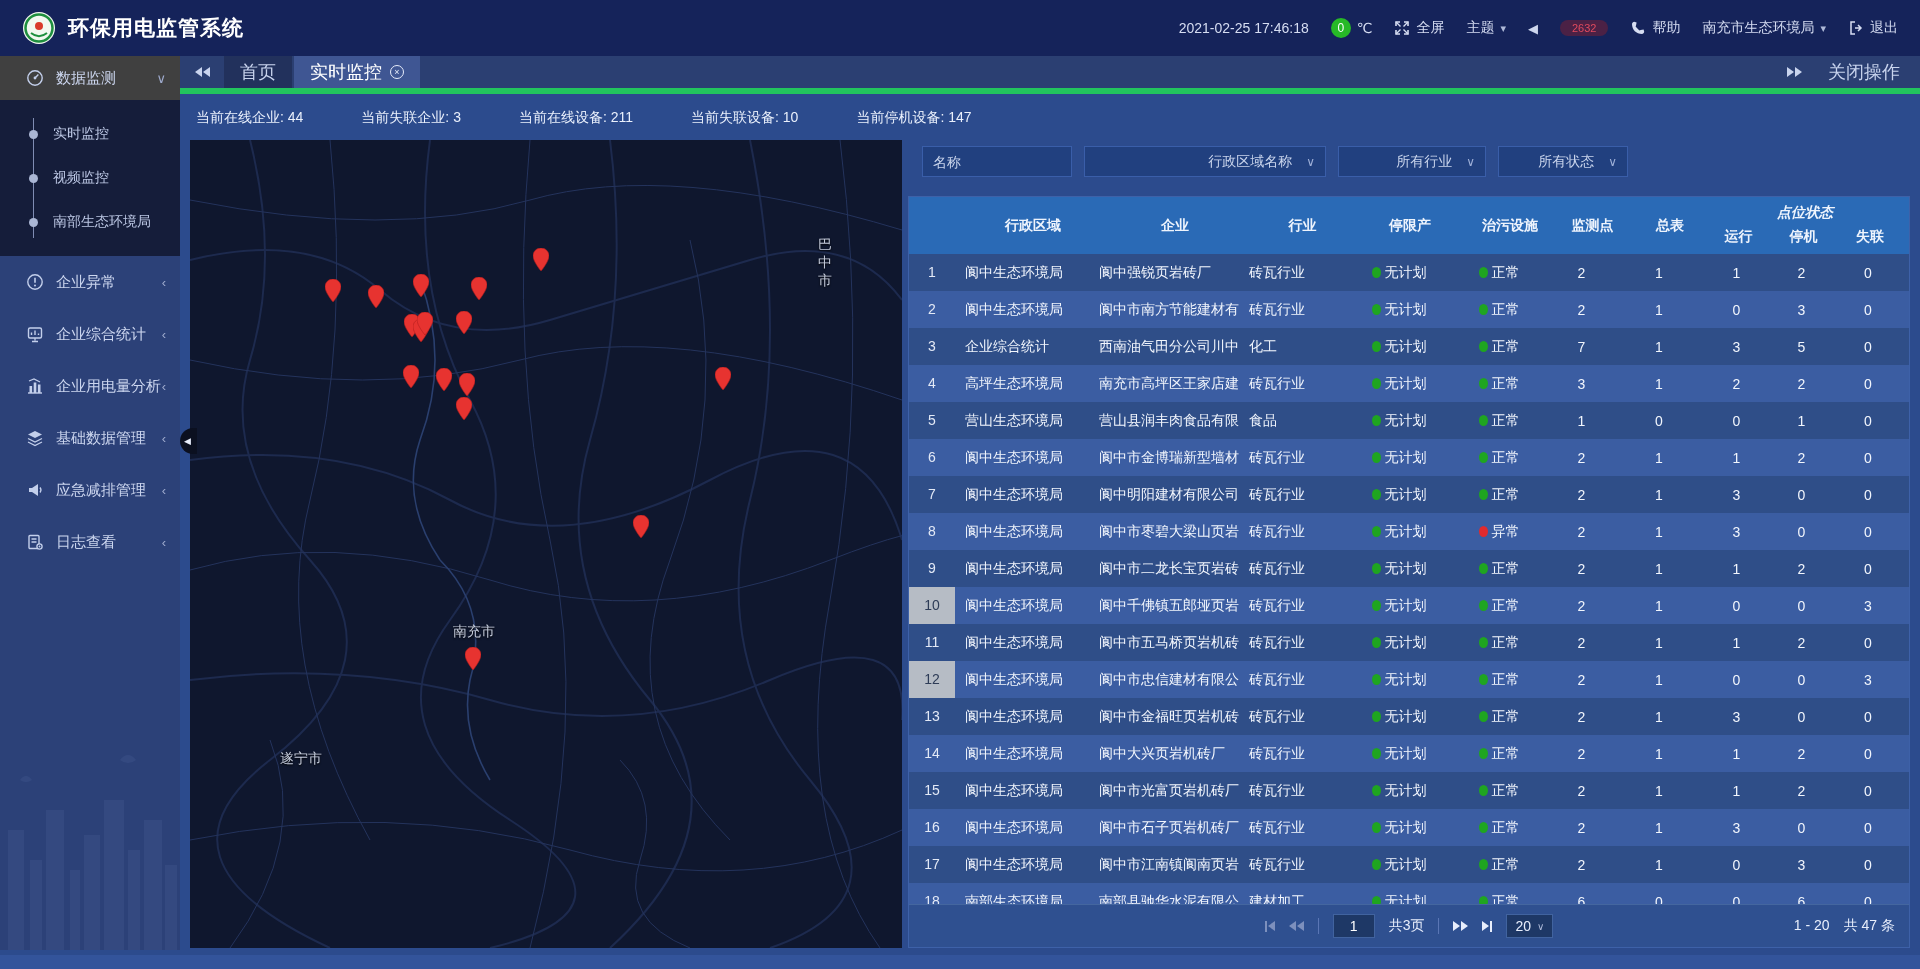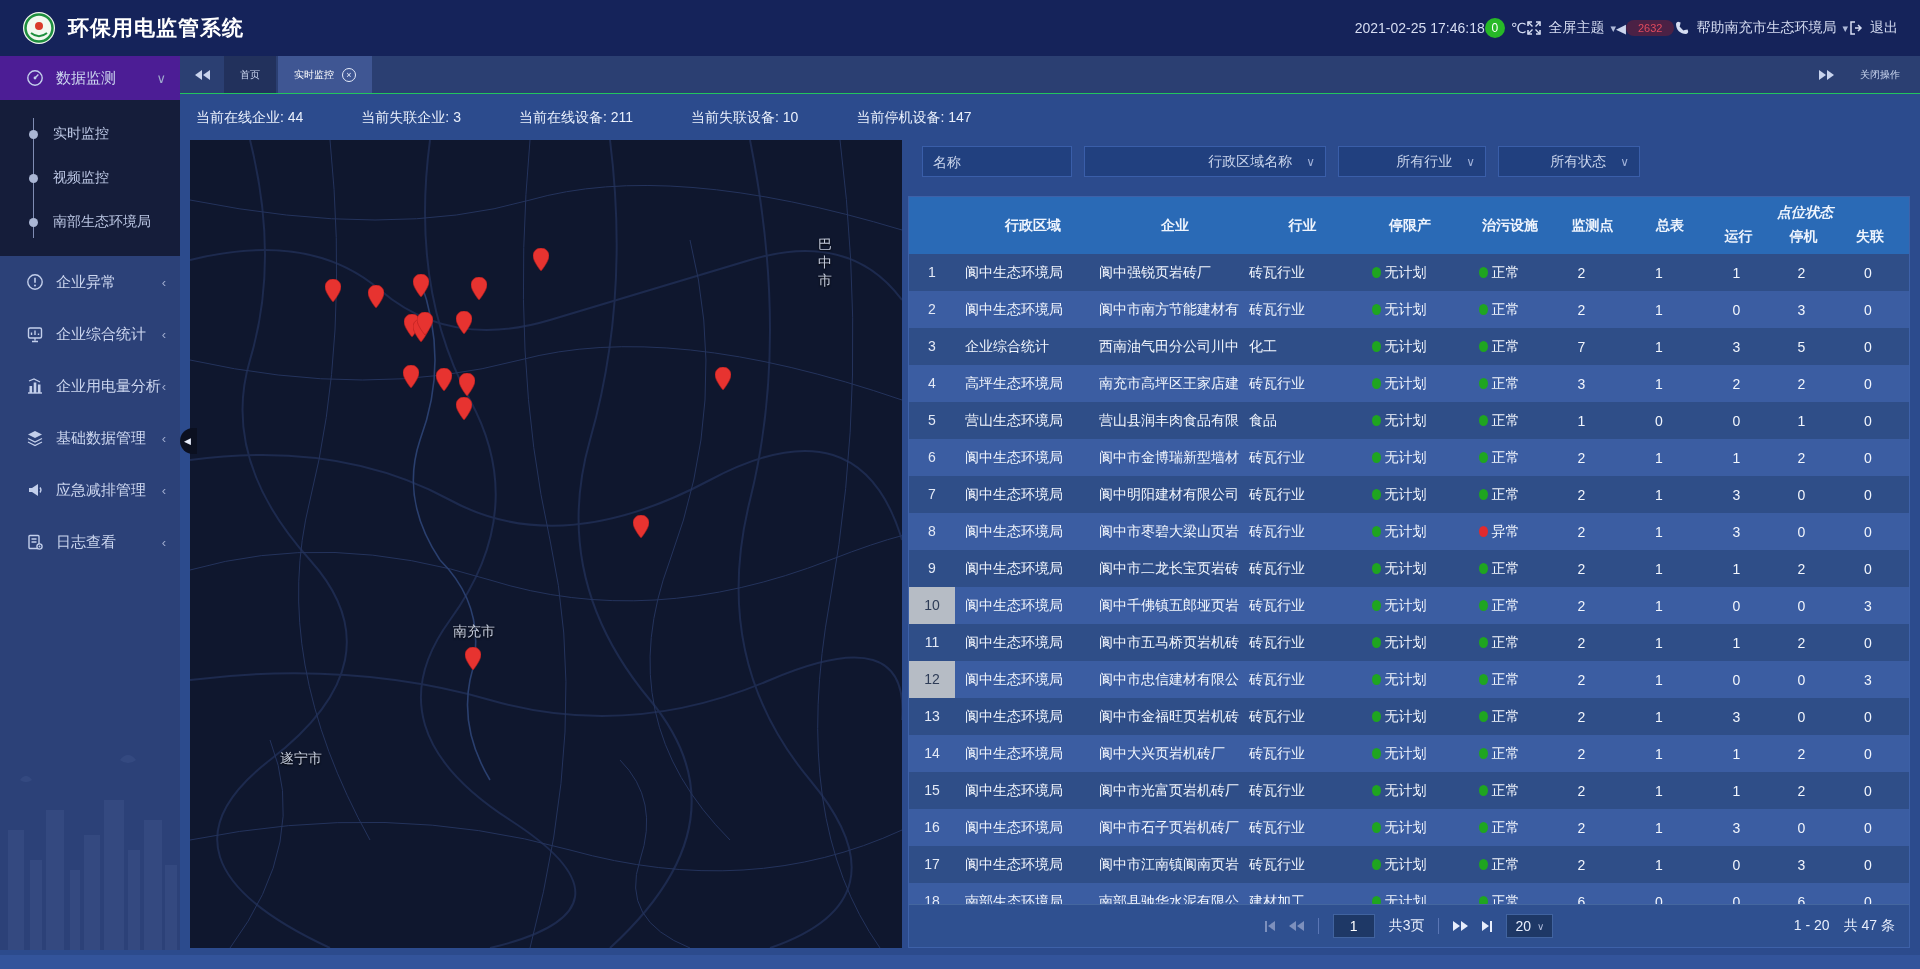--- a/index.html
+++ b/index.html
@@ -5,44 +5,44 @@
   * { margin:0; padding:0; box-sizing:border-box; }
   html,body { width:1920px; height:969px; overflow:hidden; }
   body { font-family:"Liberation Sans","DejaVu Sans",sans-serif; }
   .app { position:relative; width:1920px; height:969px; background:#2c4b8d; }
 
   
   .header { position:absolute; left:0; top:0; width:1920px; height:56px; background:#15235a;
             display:flex; align-items:center; padding:0 22px; color:#e9eefb; }
   .logo { width:34px; height:34px; margin-right:12px; flex:none; }
   .app-title { font-size:21px; font-weight:bold; letter-spacing:1px; color:#ffffff; }
-  .header-right { margin-left:auto; display:flex; align-items:center; font-size:14px; color:#d6ddf2; }
+  .header-right { margin-left:auto; display:flex; align-items:center; gap:22px; font-size:14px; color:#d6ddf2; }
   .h-item { display:flex; align-items:center; gap:6px; cursor:default; }
   .temp-badge { width:20px; height:20px; border-radius:50%; background:#27b927; color:#fff;
                 display:flex; align-items:center; justify-content:center; font-size:12px; }
   .pill { background:#4b2145; color:#e04a5e; border-radius:10px; padding:2px 12px; font-size:11px; }
   .caret { font-size:11px; color:#aeb9d8; }
   .hicon { width:16px; height:16px; }
   .speaker { color:#cdd6ee; font-size:13px; }
 
   
   .sidebar { position:absolute; left:0; top:56px; width:180px; height:894px; background:#2c4178; overflow:hidden; }
   .menu-item { height:52px; display:flex; align-items:center; padding:0 14px 0 26px; color:#ccd6ef; font-size:15px; cursor:pointer; }
-  .menu-item.group-open { background:#4c1d95; height:44px; }
+  .menu-item.group-open { background:#404040; height:44px; }
   .menu-item .micon { width:18px; height:18px; margin-right:12px; flex:none; color:#c3cfeb; }
   .menu-item .chev { margin-left:auto; font-size:13px; color:#9fabce; }
   .submenu { position:relative; background:#151d3a; padding:12px 0; }
   .submenu::before { content:""; position:absolute; left:33px; top:18px; bottom:18px; width:1px; background:#8violet; background:#7f8cb3; }
   .sub-item { position:relative; height:44px; display:flex; align-items:center; padding-left:53px; color:#bcc7e4; font-size:14px; cursor:pointer; }
   .sub-item::before { content:""; position:absolute; left:29px; top:18px; width:9px; height:9px; border-radius:50%; background:#aab6d4; }
   .skyline { position:absolute; left:0; bottom:0; width:180px; height:210px; opacity:.55; }
 
   
   .tabbar { position:absolute; left:180px; top:56px; width:1740px; height:38px; background:#2b3f72;
-            border-bottom:1px solid #22c55e; display:flex; align-items:stretch; color:#c9d4ee; font-size:10px;text-align:right; }
+            border-bottom:6px solid #22c55e; display:flex; align-items:stretch; color:#c9d4ee; font-size:18px;text-align:right; }
   .tab-scroll { width:44px; display:flex; align-items:center; justify-content:center; gap:1px; cursor:pointer; }
   .tab { display:flex; align-items:center; gap:8px; padding:0 16px; background:#22315c; margin-right:2px; cursor:pointer; }
   .tab.active { background:#3f5693; color:#ffffff; }
   .close-circle { width:14px; height:14px; border-radius:50%; border:1px solid #e6ecfa; font-size:9px; line-height:12px;
                   text-align:center; color:#e6ecfa; }
   .close-circle::before { content:"×"; }
   .tab-right { margin-left:auto; display:flex; align-items:center; gap:26px; padding-right:20px; }
   .tri-l { width:0; height:0; border-top:5px solid transparent; border-bottom:5px solid transparent; border-right:7px solid currentColor; }
   .tri-r { width:0; height:0; border-top:5px solid transparent; border-bottom:5px solid transparent; border-left:7px solid currentColor; }
   .vbar { width:2px; height:11px; background:currentColor; }
@@ -382,21 +382,21 @@
   <div class="filters">
     <input class="f-box" placeholder="名称" style="">
     <div class="f-box f-select" style="width:242px">
       <span>行政区域名称</span>
         <span class="chev">∨</span>
     </div>
     <div class="f-box f-select" style="width:148px">
       <span>所有行业</span>
         <span class="chev">∨</span>
     </div>
-    <div class="f-box f-select" style="width:142px">
+    <div class="f-box f-select" style="width:130px">
       <span>所有状态</span>
         <span class="chev">∨</span>
     </div>
   </div>
 
   <div class="table-wrap">
     <div class="thead">
       <div class="grid" id="thead-main">
           <div class="cell"></div>
           <div class="cell">行政区域</div>

